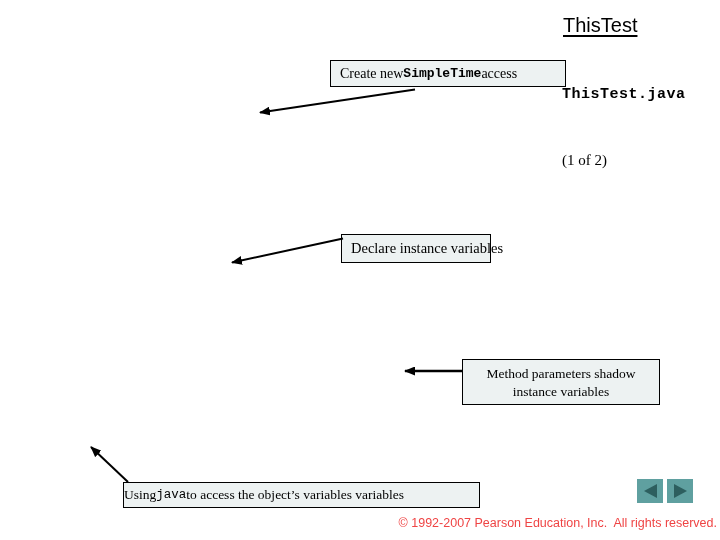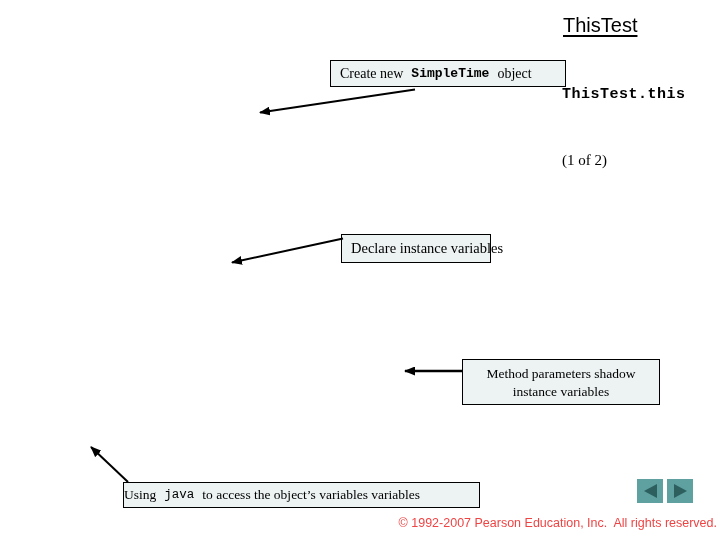--- a/index.html
+++ b/index.html
@@ -31,21 +31,20 @@
   }
 
   .callout {
     box-sizing: border-box;
     background: var(--callout-bg, #edf2f2);
     border: 1.5px solid #000;
     font-family: "Liberation Serif", serif;
     font-size: 14px; color: #000;
     display: flex; align-items: center;
     white-space: nowrap;
-    gap: 8px;
   }
   .callout .code {
     font-family: "Liberation Mono", monospace;
     font-weight: bold;
     font-size: 13px;
   }
   .callout .code-light {
     font-family: "Liberation Mono", monospace;
     font-size: 12.5px;
   }
@@ -103,24 +102,24 @@
 
 <div class="slide">
 
   <div class="abs slide-number">12</div>
 
   <div class="abs slide-title">ThisTest</div>
 
   <div class="abs callout" id="callout-1">
     <span>Create new </span>
       <span class="code">SimpleTime</span>
-      <span> object</span>
+      <span> access</span>
   </div>
 
-  <div class="abs filename">ThisTest.this</div>
+  <div class="abs filename">ThisTest.java</div>
 
   <div class="abs sheet-indicator">(1 of 2)</div>
 
   <div class="abs callout" id="callout-2">
     <span>Declare instance variables</span>
   </div>
 
   <div class="abs callout" id="callout-3">
     <div>Method parameters shadow</div>
     <div>instance variables</div>

